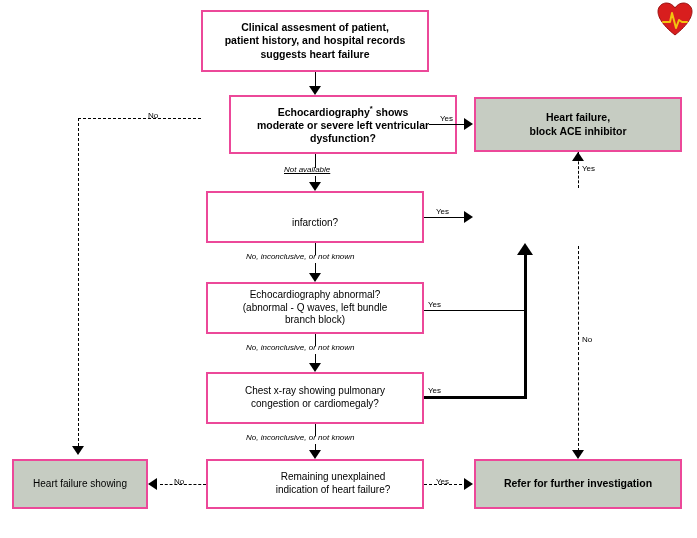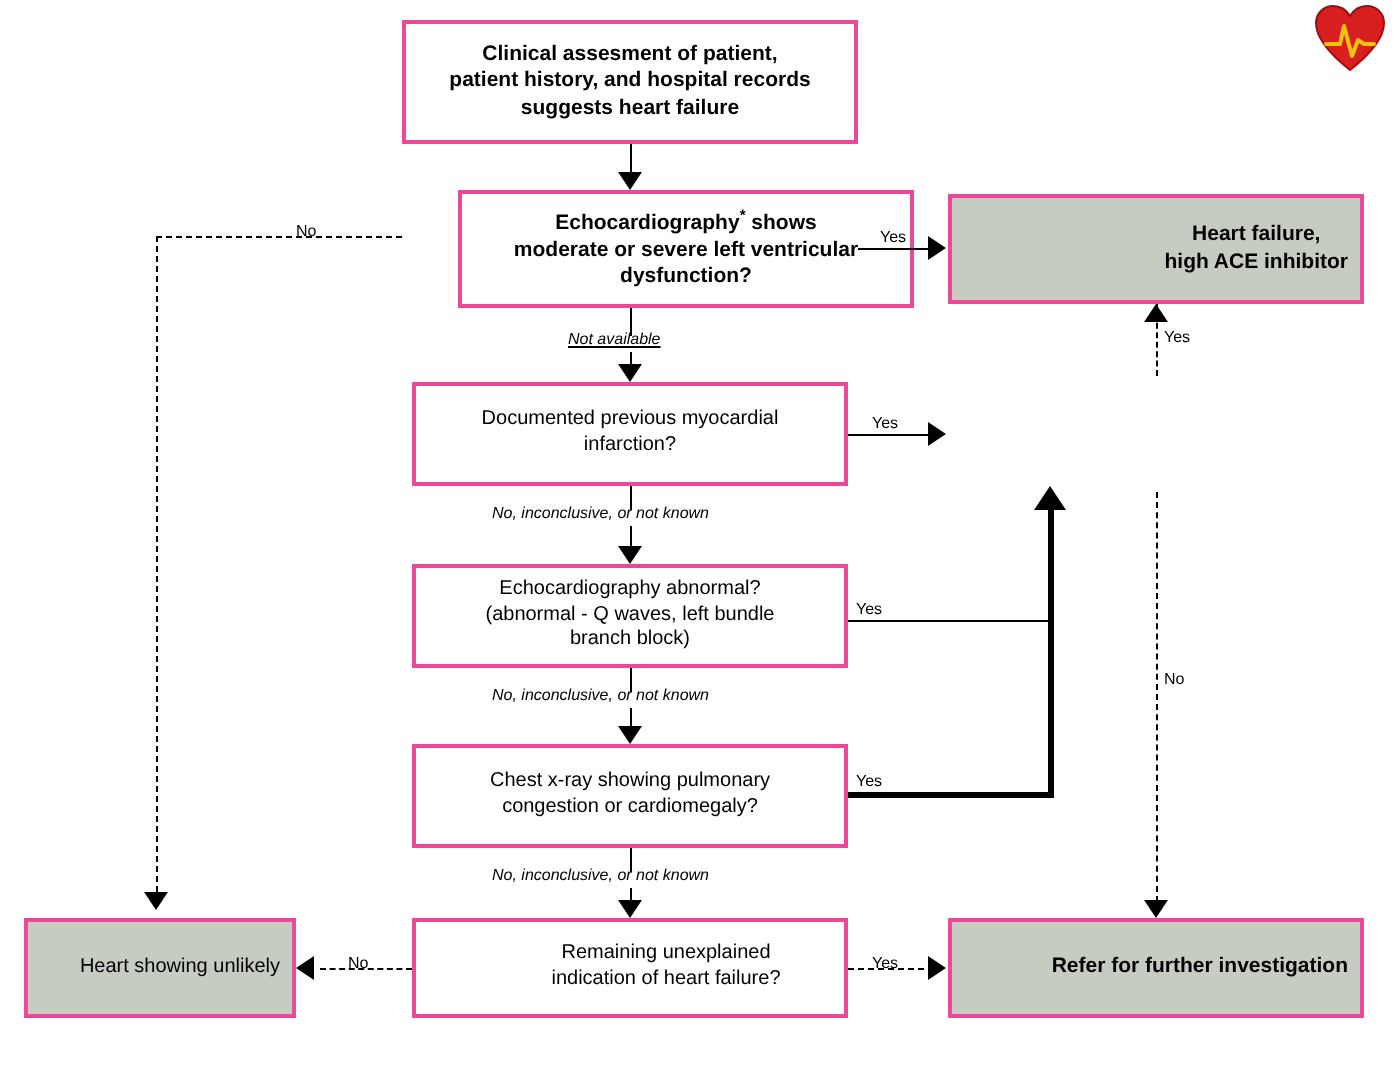--- a/index.html
+++ b/index.html
@@ -2,21 +2,21 @@
 <html><head>
 <meta charset="utf-8">
 <style>
   html,body{margin:0;padding:0;background:#ffffff;}
   body{font-family:"Liberation Sans",sans-serif;}
   #stage{position:relative;width:697px;height:538px;background:#fff;overflow:hidden;}
 
   .node{position:absolute;box-sizing:border-box;border:2px solid #ec4899;background:#fff;
         display:flex;align-items:center;justify-content:center;text-align:center;}
   .node .txt{line-height:1.28;padding:0 6px;}
-  .node.shaded{background:#c6ccc2;justify-content:flex-end;}
+  .node.shaded{background:#c6ccc2;}
   .node.bold .txt{font-weight:bold;}
 
   .edge-label{position:absolute;font-size:8px;color:#000;background:transparent;
               white-space:nowrap;line-height:1;}
   .edge-label.ital{font-style:italic;font-size:8px;}
 
   .ln{position:absolute;background:#000;}
   .ln.h{height:1px;}
   .ln.v{width:1px;}
   .ln.thick-h{height:3px;}
@@ -60,27 +60,27 @@
     <div class="txt">
       <span>Echocardiography</span><span class="sup">*</span><span> shows</span><br>
       <span>moderate or severe left ventricular</span><br>
       <span>dysfunction?</span>
     </div>
   </div>
 
   <div class="node bold shaded" style="left:474px;top:97px;width:208px;height:55px;font-size:10.5px;">
     <div class="txt">
       <span>Heart failure,</span><br>
-      <span>high ACE inhibitor</span>
+      <span>block ACE inhibitor</span>
     </div>
   </div>
 
   <div class="node" style="left:206px;top:191px;width:218px;height:52px;font-size:10px;">
     <div class="txt">
-      <span>Documented previous myocardial</span><br>
+      <br>
       <span>infarction?</span>
     </div>
   </div>
 
 
   <div class="node" style="left:206px;top:282px;width:218px;height:52px;font-size:10px;">
     <div class="txt">
       <span>Echocardiography abnormal?</span><br>
       <span>(abnormal - Q waves, left bundle</span><br>
       <span>branch block)</span>
@@ -89,21 +89,21 @@
 
   <div class="node" style="left:206px;top:372px;width:218px;height:52px;font-size:10px;">
     <div class="txt">
       <span>Chest x-ray showing pulmonary</span><br>
       <span>congestion or cardiomegaly?</span>
     </div>
   </div>
 
   <div class="node shaded" style="left:12px;top:459px;width:136px;height:50px;font-size:10px;">
     <div class="txt">
-      <span>Heart showing unlikely</span>
+      <span>Heart failure showing</span>
     </div>
   </div>
 
   <div class="node" style="left:206px;top:459px;width:218px;height:50px;font-size:10px;padding-left:36px;">
     <div class="txt">
       <span>Remaining unexplained</span><br>
       <span>indication of heart failure?</span>
     </div>
   </div>
 

